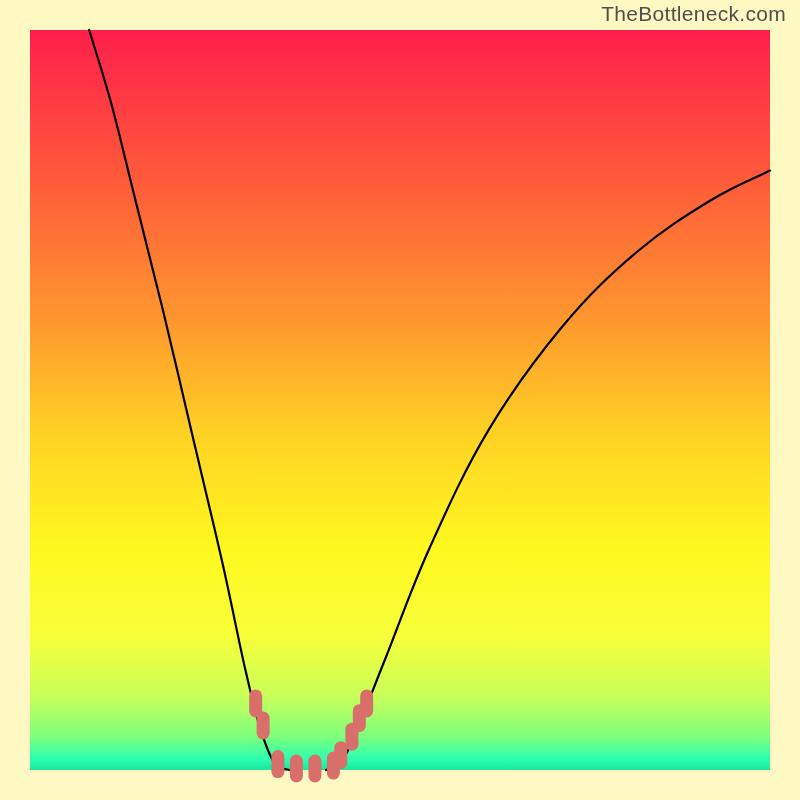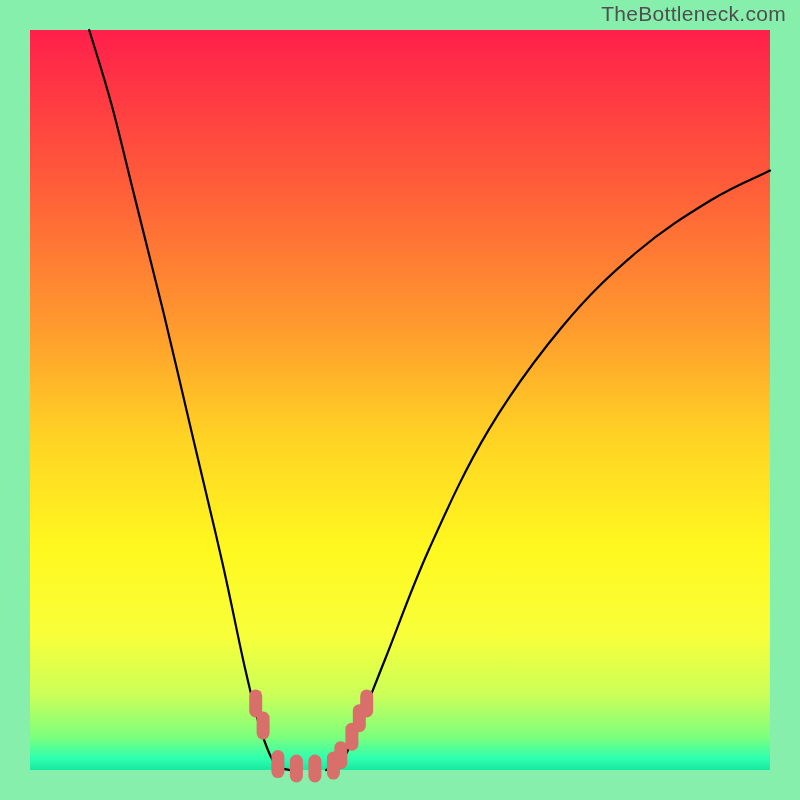--- a/index.html
+++ b/index.html
@@ -8,21 +8,21 @@
     width: 800px;
     height: 800px;
     background: #000;
     overflow: hidden;
     font-family: Arial, Helvetica, sans-serif;
   }
   .stage {
     position: relative;
     width: 800px;
     height: 800px;
-    background: #86efac;
+    background: #fef9c3;
   }
   .watermark {
     position: absolute;
     top: 2px;
     right: 14px;
     color: #4f4f4f;
     font-size: 21px;
     font-weight: 500;
     letter-spacing: 0.3px;
     z-index: 10;

